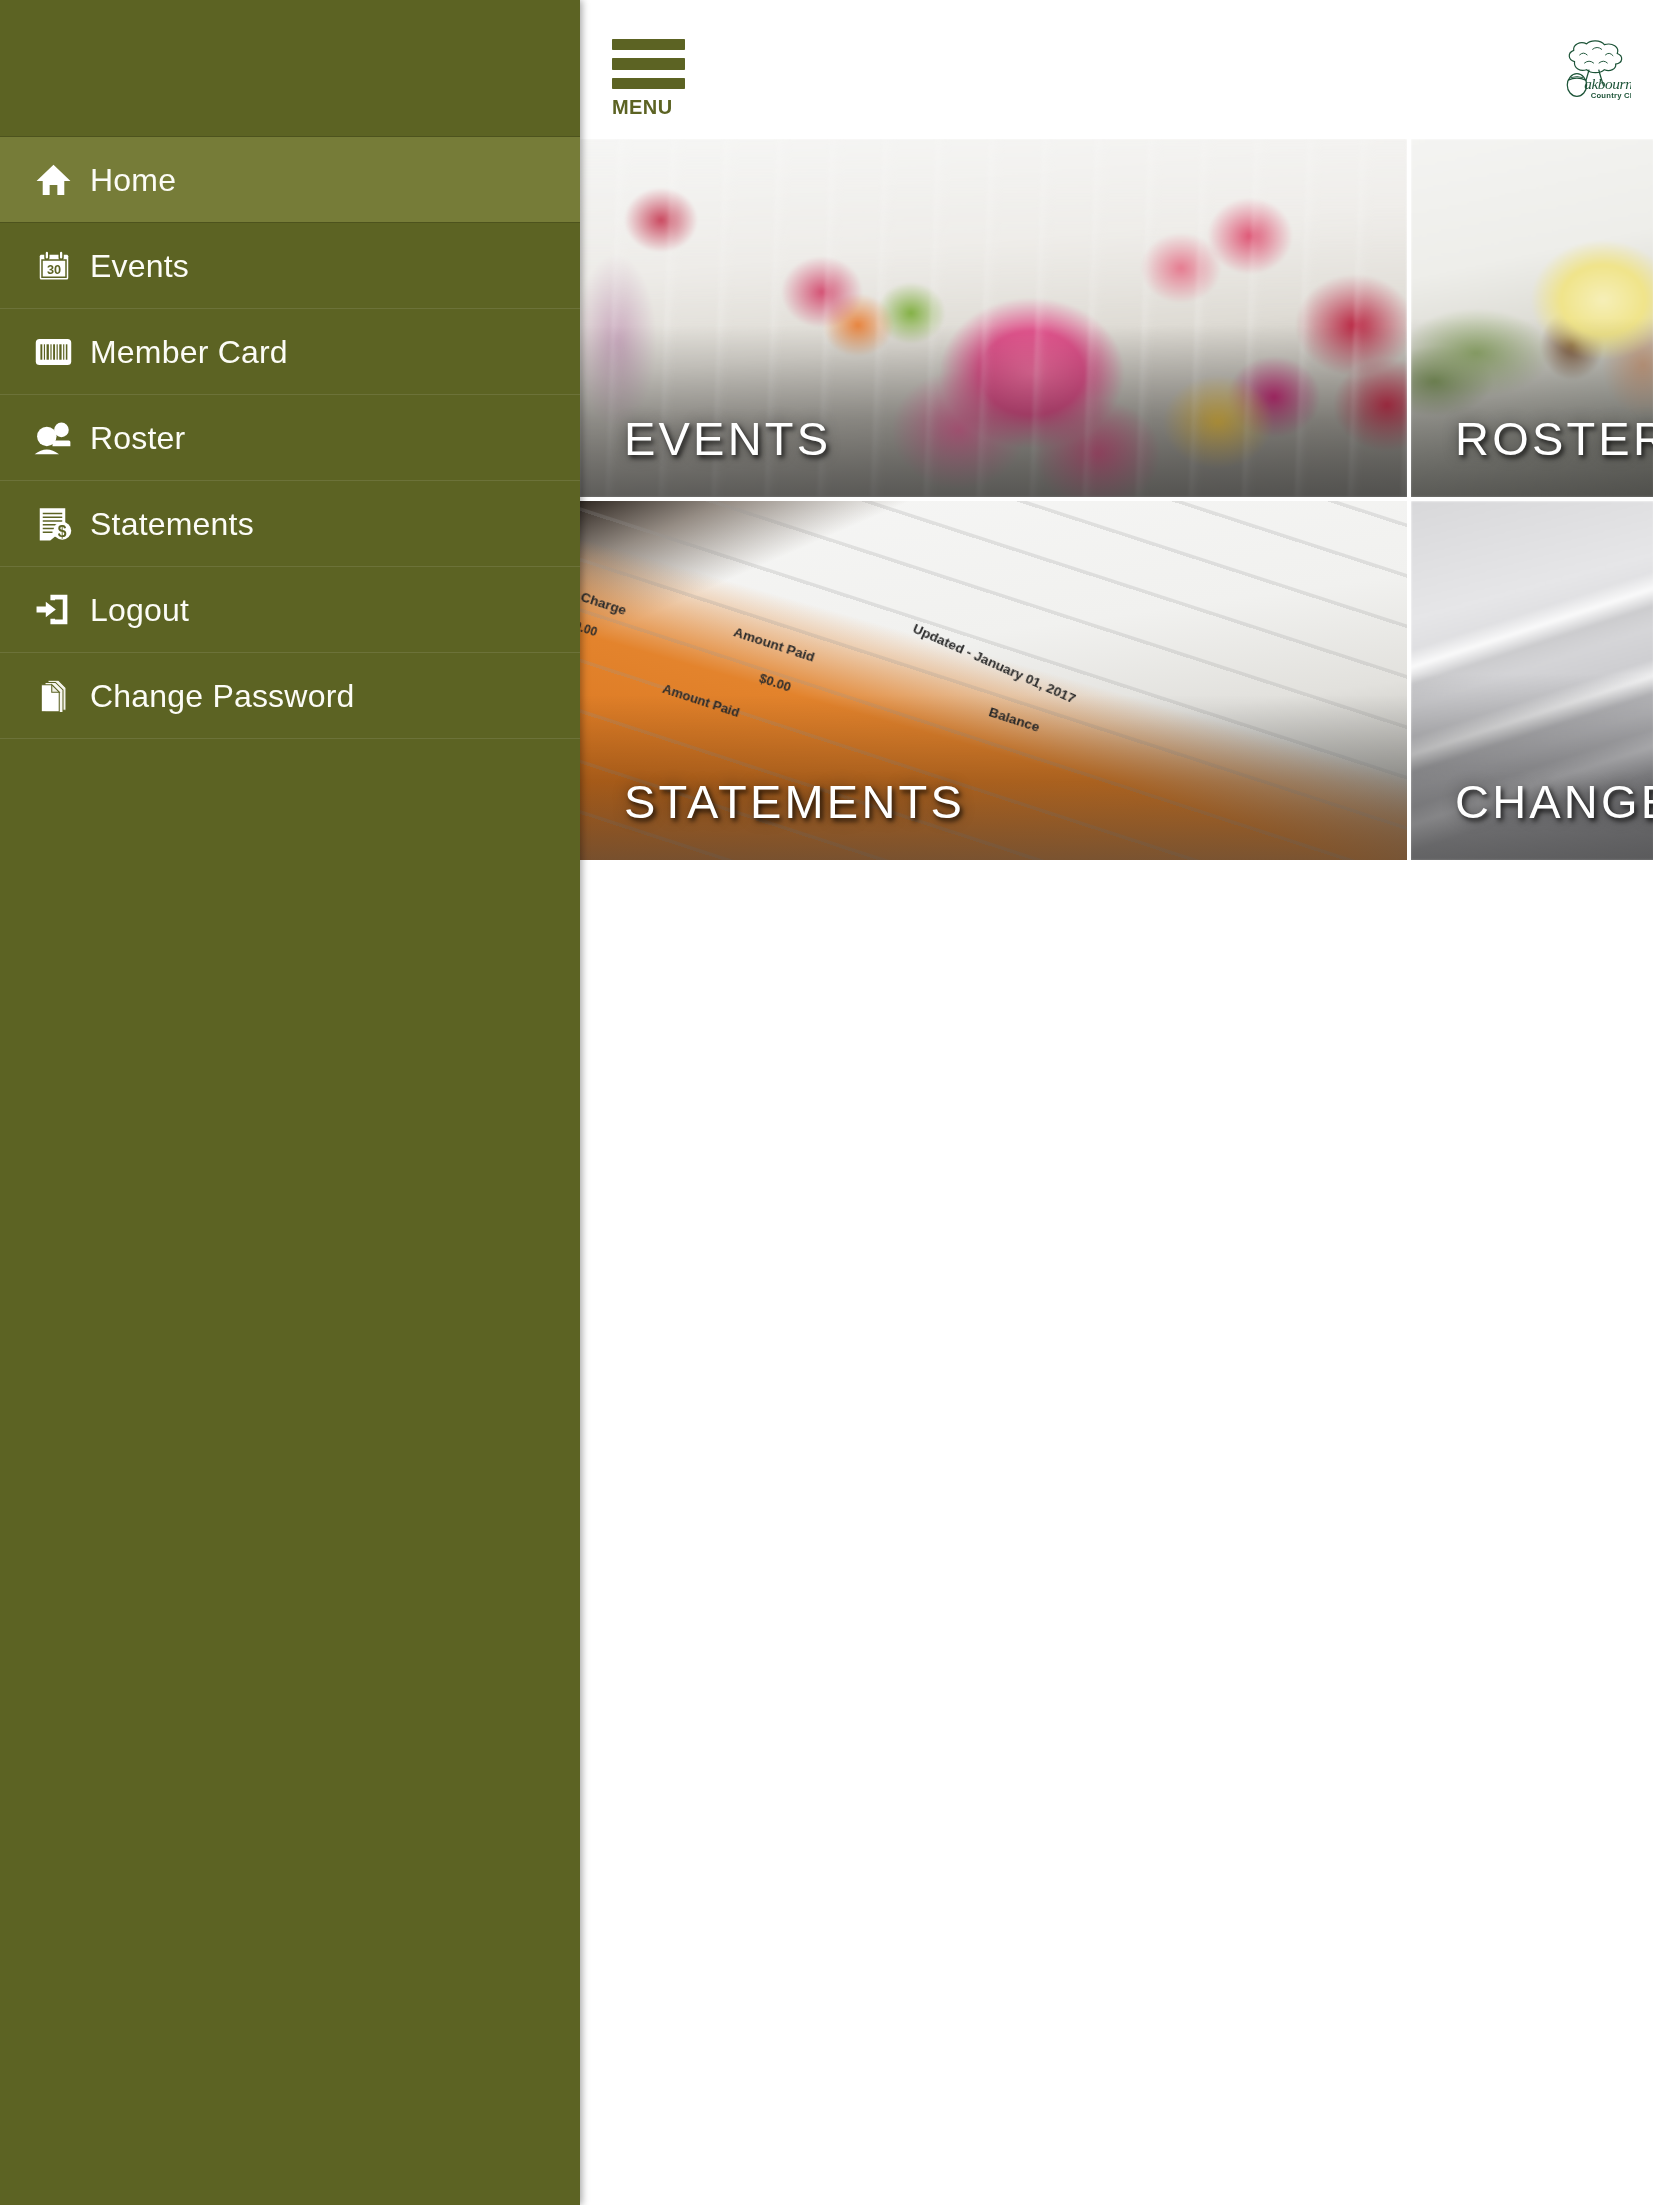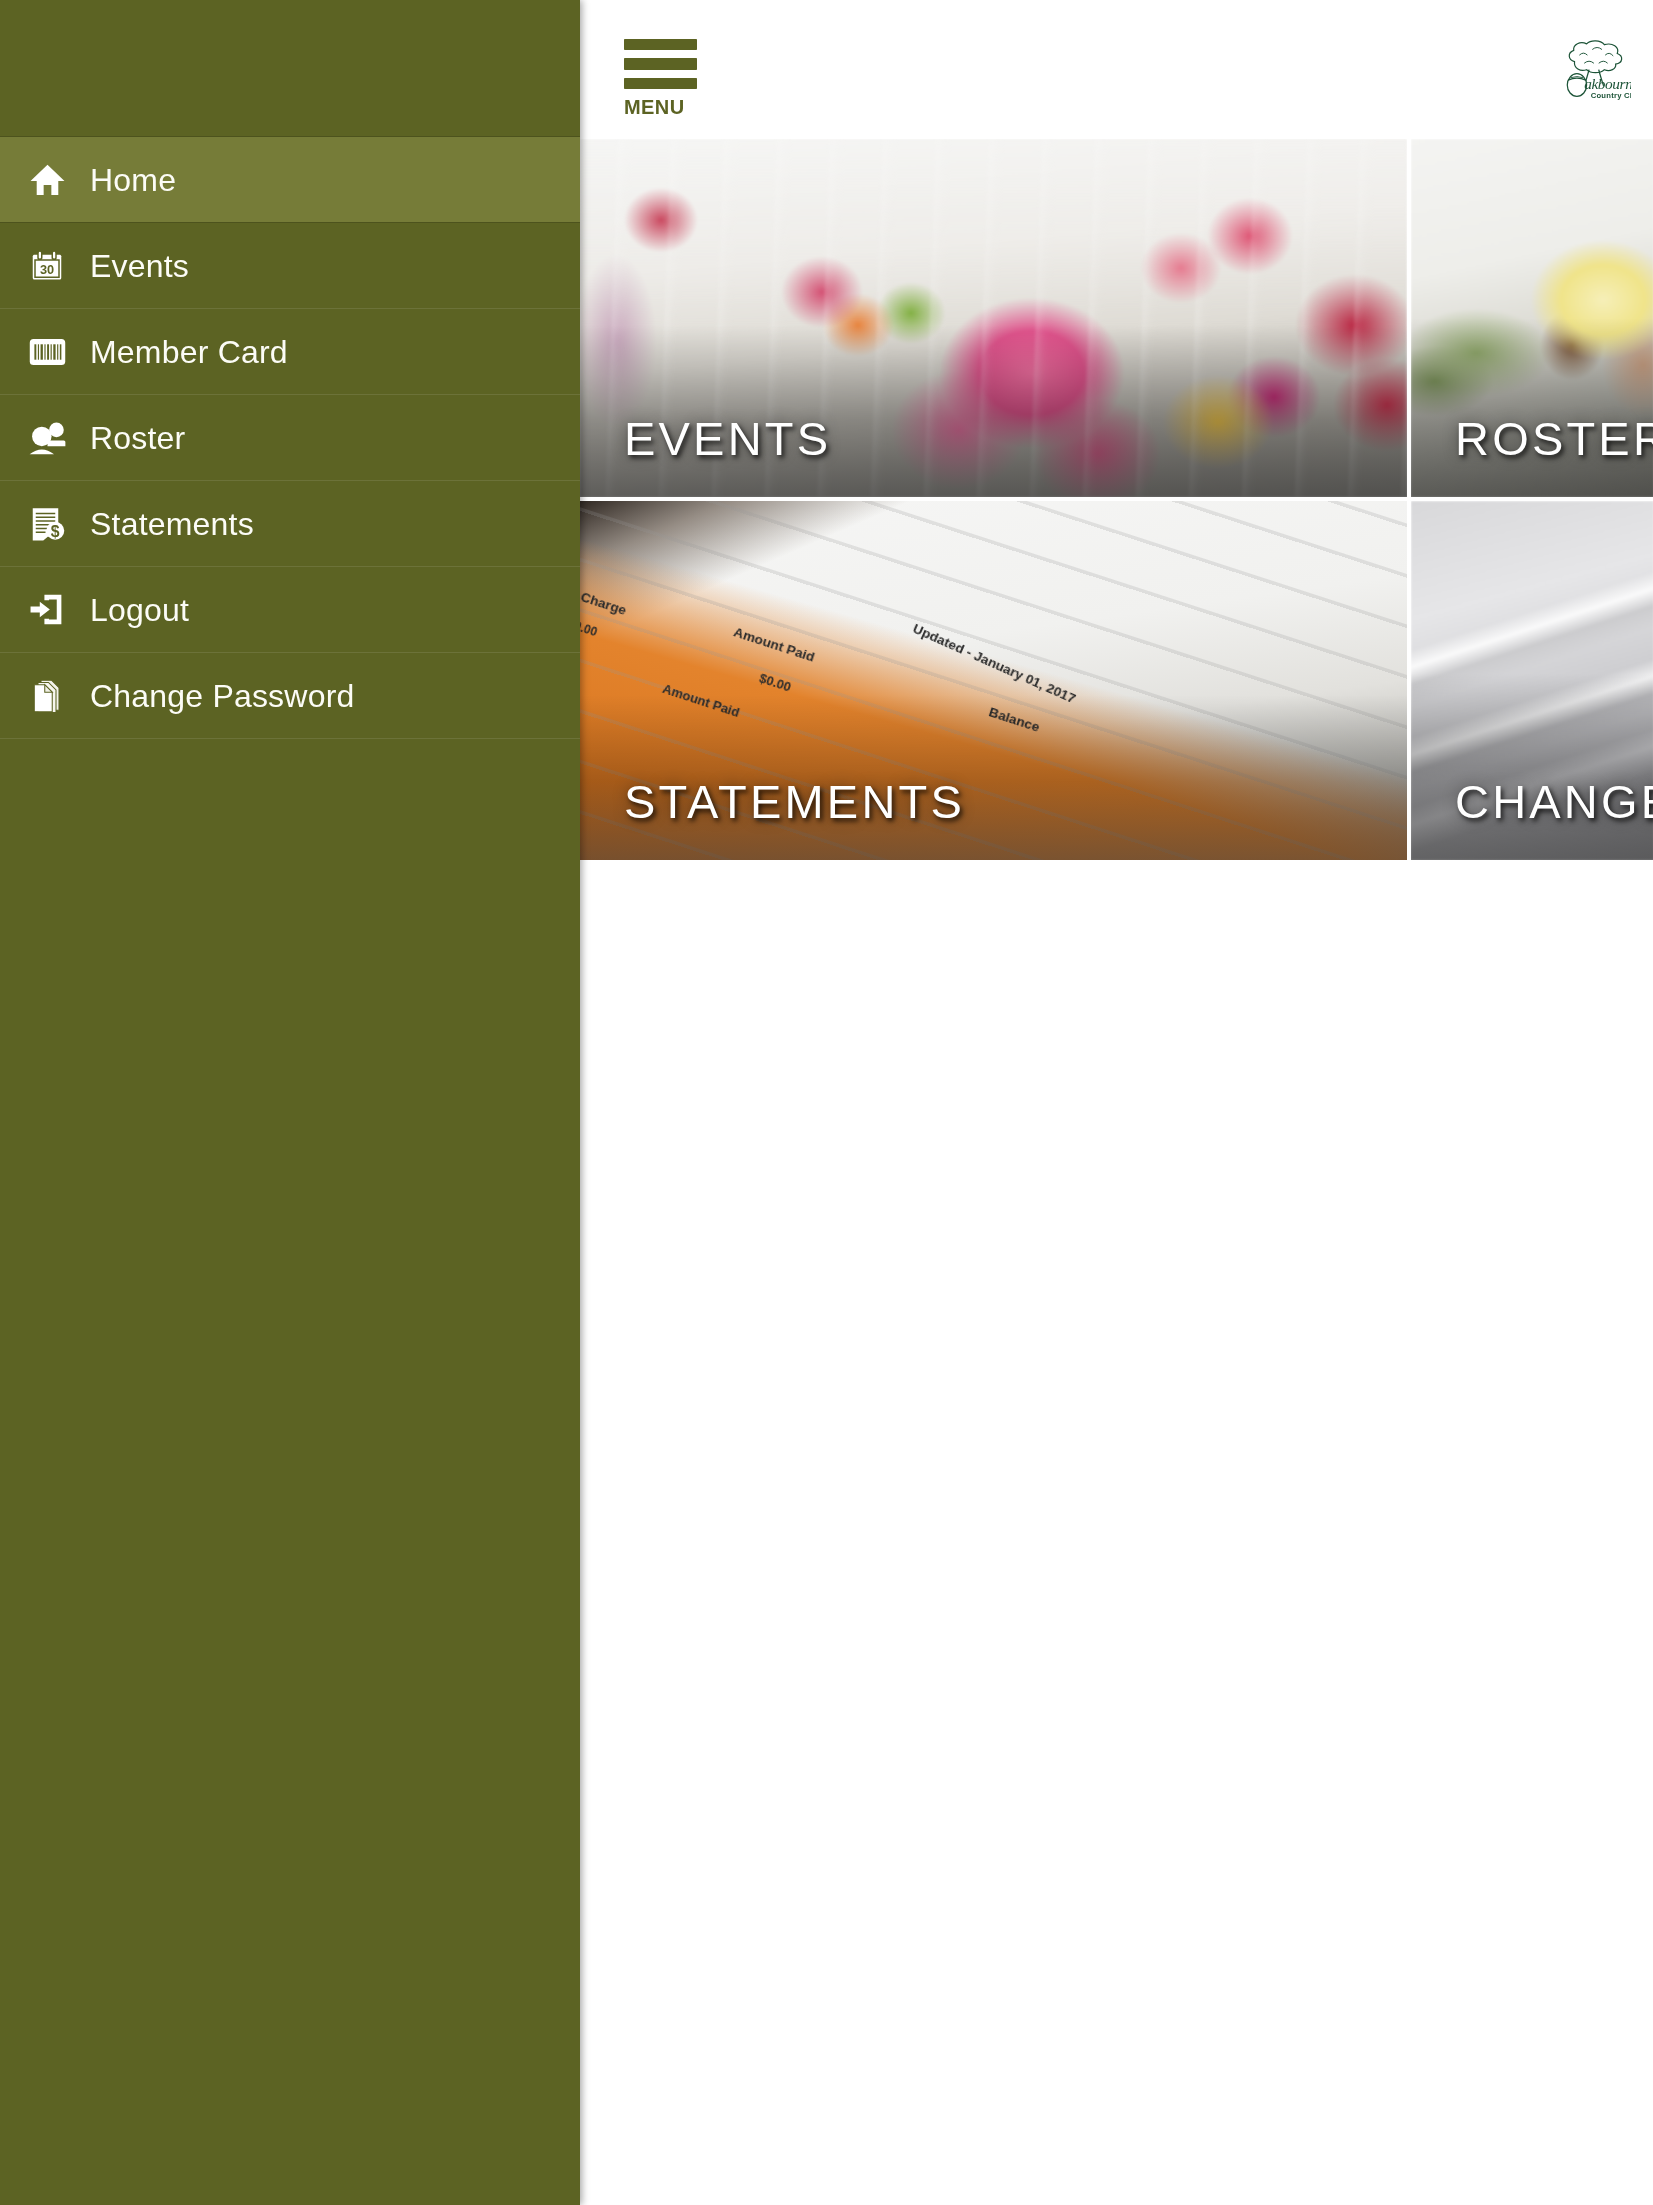--- a/index.html
+++ b/index.html
@@ -19,21 +19,21 @@
   
   #header {
     position:absolute;
     left:580px; top:0;
     width:1074px; height:139px;
     background:#ffffff;
     z-index:5;
   }
   #menu-toggle {
     position:absolute;
-    left:44px; top:39px;
+    left:32px; top:39px;
     width:89px; height:73px;
     cursor:pointer;
   }
   .ham-bar {
     width:73px; height:11.3px;
     background:#5c6323;
     margin-bottom:8px;
     border-radius:0.8px;
   }
   #menu-label {
@@ -203,21 +203,21 @@
   .nav-item.active {
     background:#767c38;
     border-bottom:1.6px solid #4d531d;
   }
   .nav-icon {
     width:50px;
     min-width:50px;
     height:50px;
     display:flex;
     align-items:center;
-    justify-content:center;
+    justify-content:flex-end;
     margin-right:18px;
   }
   .nav-label {
     font-size:32px;
     color:#fcfcf6;
     font-weight:400;
     letter-spacing:0.2px;
     line-height:1;
   }
   #sidebar-fill { flex:1; }

